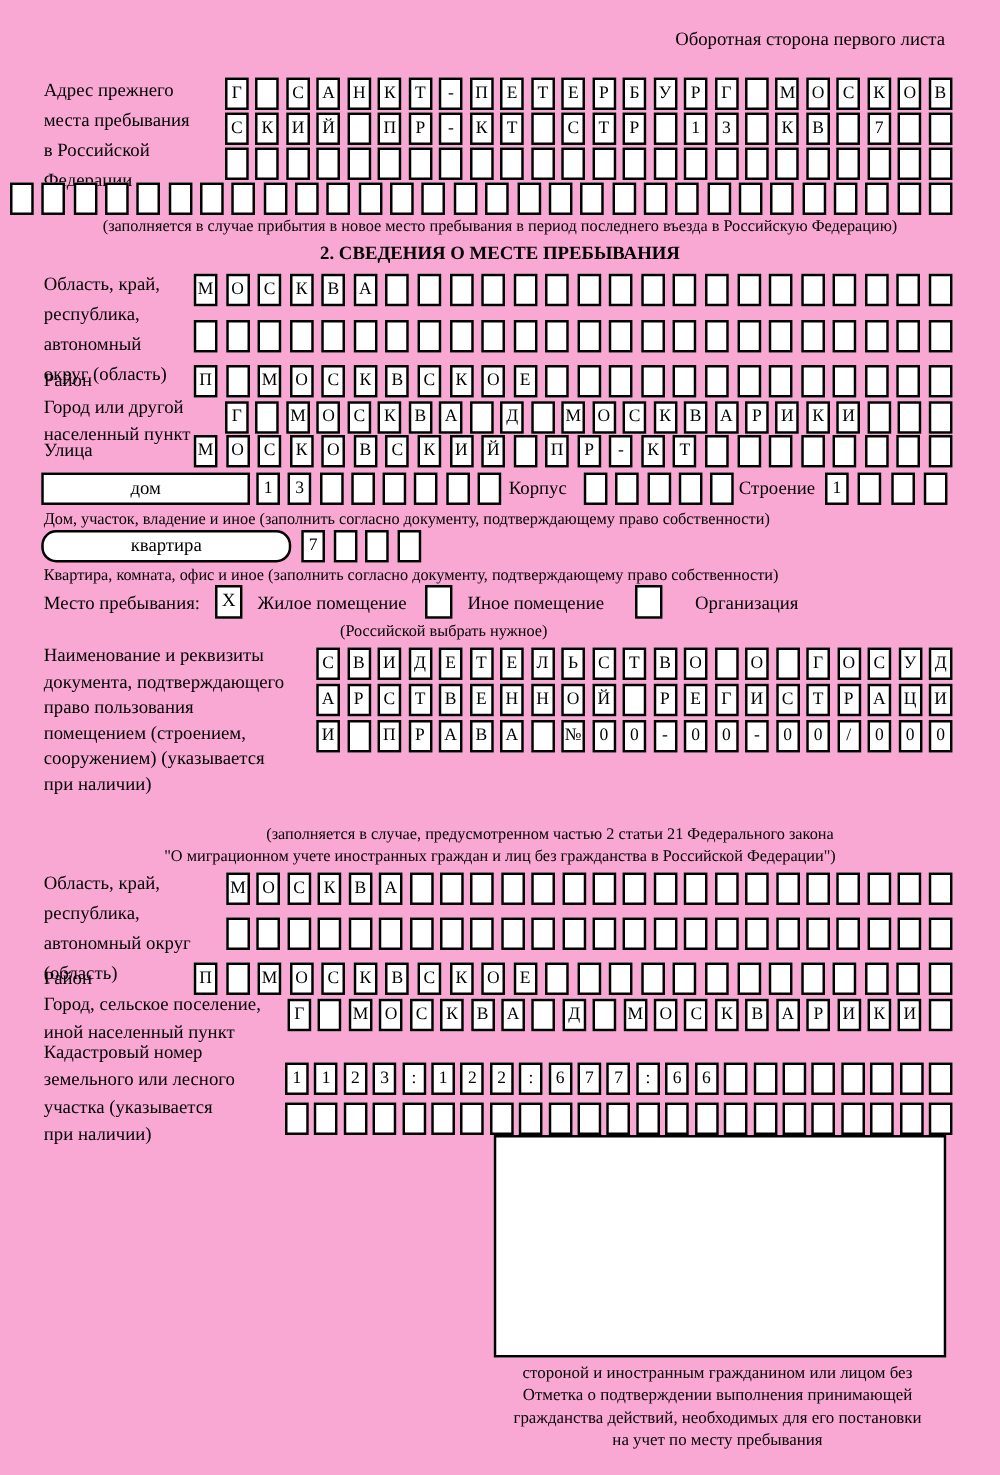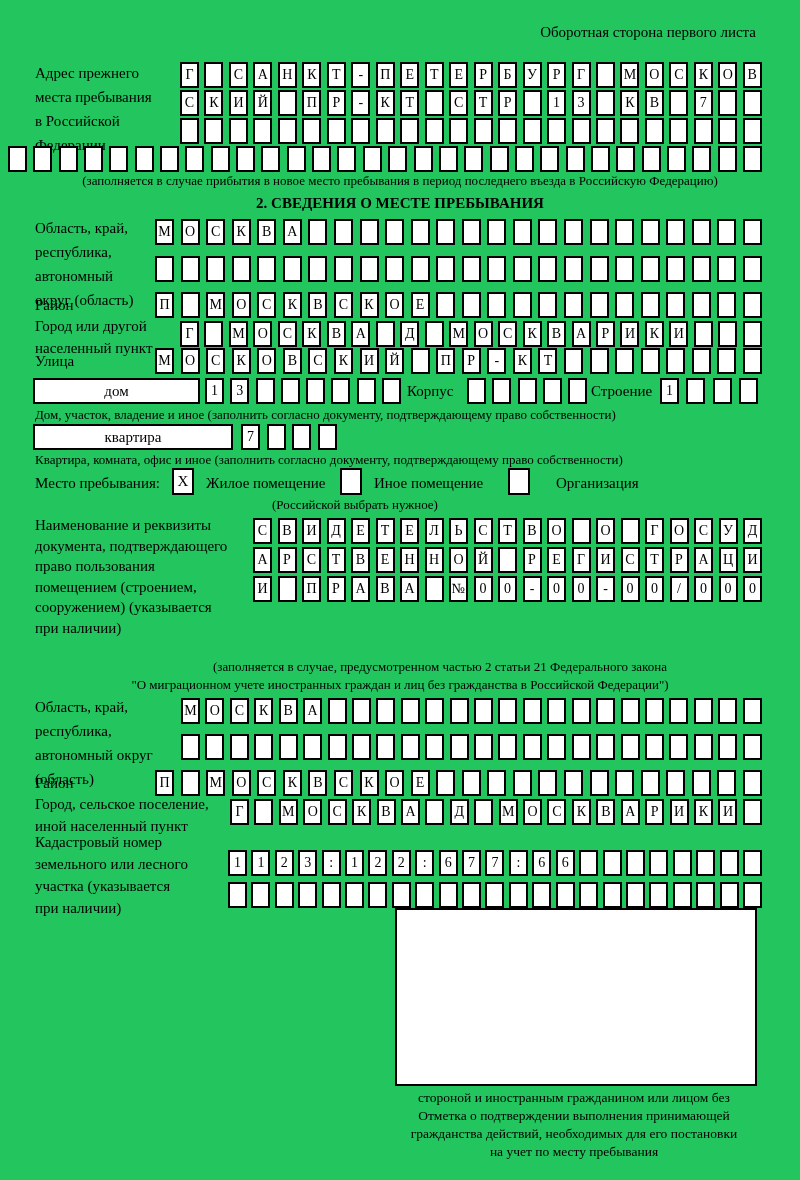--- a/index.html
+++ b/index.html
@@ -1,16 +1,16 @@
 <!DOCTYPE html>
 <html><head>
 <meta charset="utf-8">
 <style>
   html,body{margin:0;padding:0;background:#fff;}
-  #page{position:relative;width:800px;height:1180px;background:#22c55e;color:#000;
+  #page{position:relative;width:800px;height:1180px;background:#f9a8d4;color:#000;
         font-family:"Liberation Serif","DejaVu Serif",serif;overflow:hidden;}
   .lbl{position:absolute;font-size:15px;line-height:24px;white-space:nowrap;}
   .lbl.tight{line-height:20.5px;}
   .lbl.lh22{line-height:22px;}
   .cellrow{position:absolute;display:flex;justify-content:space-between;height:26px;}
   .cell{width:19px;height:26px;border:2px solid #000;box-sizing:border-box;
         display:inline-flex;align-items:center;justify-content:center;
         font-size:14px;line-height:1;background:#fff;flex:0 0 auto;}
   .checkcell{position:absolute;width:22px;height:27px;border:2px solid #000;box-sizing:border-box;
         display:flex;align-items:center;justify-content:center;font-size:15px;background:#fff;}
@@ -317,21 +317,21 @@
     </div>
   <div class="lbl" style="left:591px;top:379px;">Строение</div>
   <div class="cellrow" style="left:660px;top:378px;width:98px;">
       <span class="cell">1</span>
       <span class="cell"></span>
       <span class="cell"></span>
       <span class="cell"></span>
     </div>
   <div class="caption" style="left:35px;top:407px;">Дом, участок, владение и иное (заполнить согласно документу, подтверждающему право собственности)</div>
 
-  <div class="widebox" style="left:33px;top:424px;width:200px;">квартира</div>
+  <div class="widebox" style="left:33px;top:424px;width:200px;border-radius:12px;">квартира</div>
   <div class="cellrow" style="left:241px;top:424px;width:96px;">
       <span class="cell">7</span>
       <span class="cell"></span>
       <span class="cell"></span>
       <span class="cell"></span>
     </div>
   <div class="caption" style="left:35px;top:452px;">Квартира, комната, офис и иное (заполнить согласно документу, подтверждающему право собственности)</div>
 
   <div class="lbl" style="left:35px;top:471px;">Место пребывания:</div>
   <div class="checkcell" style="left:172px;top:468px;">X</div>

